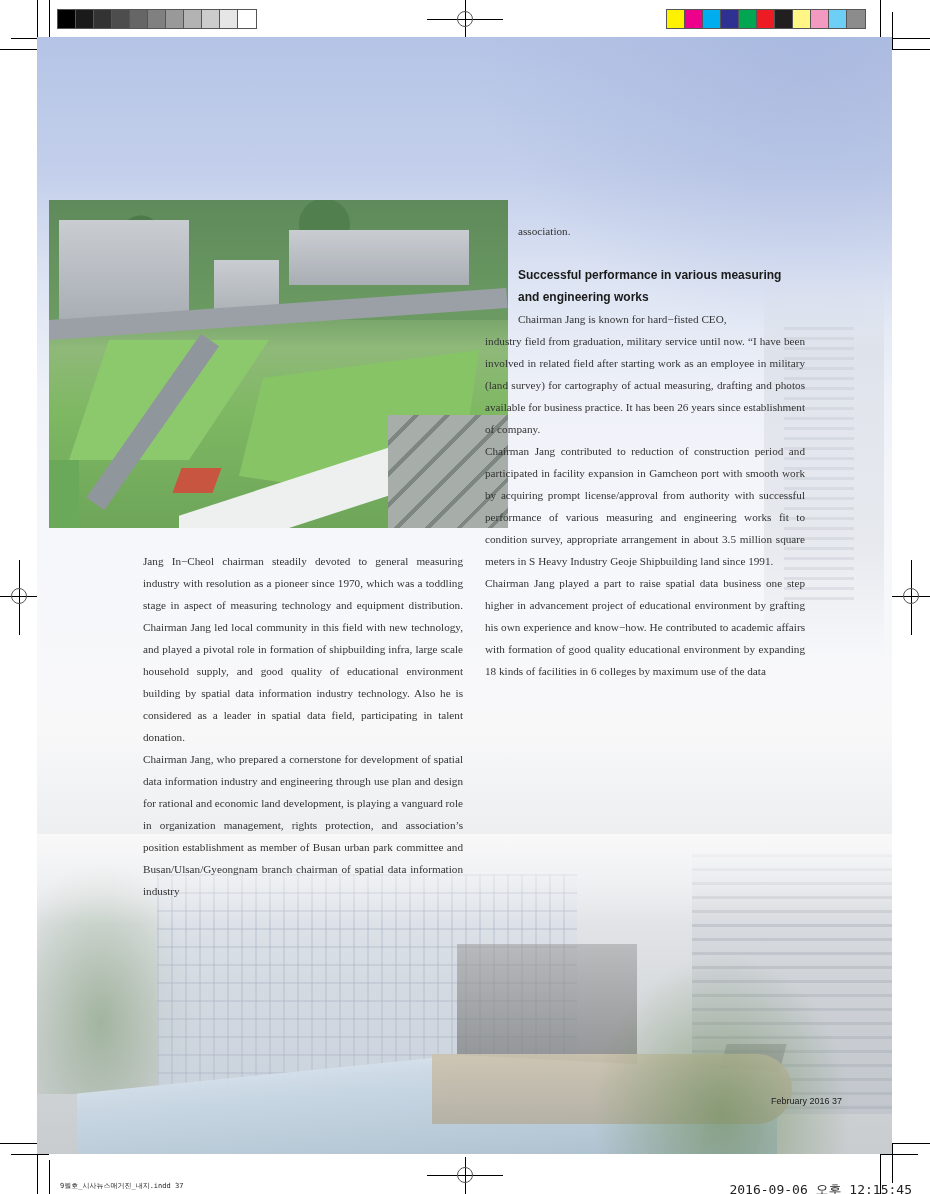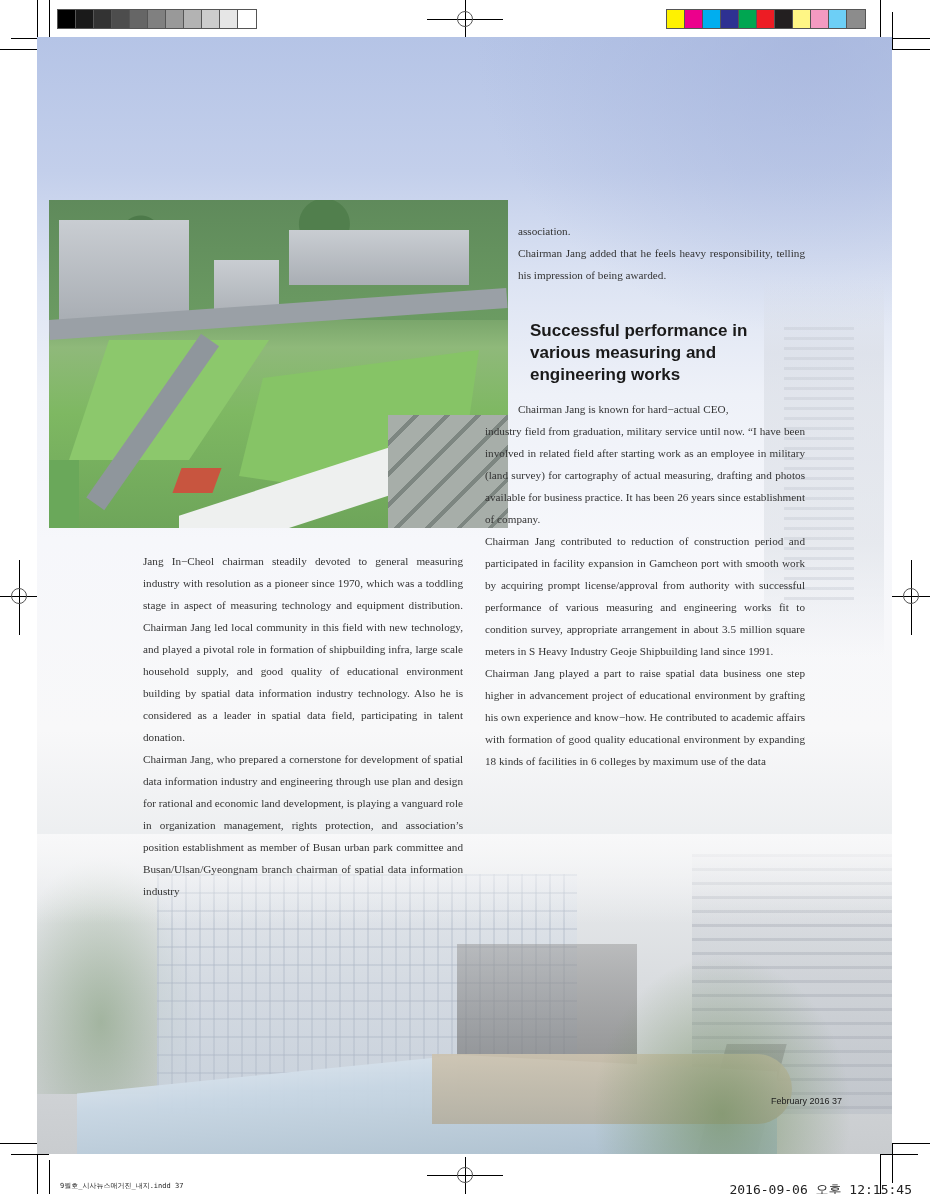--- a/index.html
+++ b/index.html
@@ -69,21 +69,21 @@
   .ph-wall { position:absolute; left:130px; top:280px; width:220px; height:48px; background:#eef0ef; border-radius:0 0 0 30px; transform: skewY(-18deg); }
   .ph-houses { position:absolute; right:0; top:215px; width:120px; height:113px;
     background: repeating-linear-gradient(135deg, #a7aea9 0 18px, #7d8681 18px 22px); }
   .ph-field { position:absolute; left:0; top:260px; width:30px; height:68px; background:#6aa85a; }
 
   
   .col { position:absolute; font-size:11.2px; line-height:22px; color:#333; }
   .col p { margin:0; text-align:justify; text-align-last:left;font-family:Liberation Serif, serif; }
   .col-left { left:143px; top:550px; width:320px; }
   .col-right { left:485px; top:220px; width:320px; }
-  .heading { font-family:"Liberation Sans", sans-serif; font-weight:bold; font-size:17px; line-height:22px; color:#1a1a1a; margin:12px; }
+  .heading { font-family:"Liberation Sans", sans-serif; font-weight:bold; font-size:12px; line-height:22px; color:#1a1a1a; margin:0; }
   .right-top { margin-left:33px; }
 
   .folio { position:absolute; right:88px; top:1096px; font-family:"Liberation Sans", sans-serif; font-size:9px; color:#222; }
   .slug-left { position:absolute; left:60px; top:1181px; font-family:"DejaVu Sans Mono", monospace; font-size:7px; color:#222; }
   .slug-right { position:absolute; right:18px; top:1181px; font-family:"DejaVu Sans Mono", monospace; font-size:13px; color:#222; }
 </style>
 </head>
 <body>
 
 <div class="mark-line" style="left:37px;top:0;width:1px;height:38px;"></div>
@@ -176,24 +176,23 @@
   <div class="ph-road2"></div>
   <div class="ph-wall"></div>
   <div class="ph-roof"></div>
   <div class="ph-houses"></div>
   <div class="ph-field"></div>
 </div>
 
 <div class="col col-right">
   <div class="right-top">
     <p>association.</p>
-    <p>Chairman Jang added that he feels heavy responsibility, telling his impression of being awarded.</p>
     <div style="height:22px"></div>
     <h3 class="heading">Successful performance in various measuring and engineering works</h3>
-    <p>Chairman Jang is known for hard−actual CEO,</p>
+    <p>Chairman Jang is known for hard−fisted CEO,</p>
   </div>
   <p>industry field from graduation, military service until now. “I have been involved in related field after starting work as an employee in military (land survey) for cartography of actual measuring, drafting and photos available for business practice. It has been 26 years since establishment of company.</p>
   <p>Chairman Jang contributed to reduction of construction period and participated in facility expansion in Gamcheon port with smooth work by acquiring prompt license/approval from authority with successful performance of various measuring and engineering works fit to condition survey, appropriate arrangement in about 3.5 million square meters in S Heavy Industry Geoje Shipbuilding land since 1991.</p>
   <p>Chairman Jang played a part to raise spatial data business one step higher in advancement project of educational environment by grafting his own experience and know−how. He contributed to academic affairs with formation of good quality educational environment by expanding 18 kinds of facilities in 6 colleges by maximum use of the data</p>
 </div>
 
 <div class="col col-left">
   <p>Jang In−Cheol chairman steadily devoted to general measuring industry with resolution as a pioneer since 1970, which was a toddling stage in aspect of measuring technology and equipment distribution. Chairman Jang led local community in this field with new technology, and played a pivotal role in formation of shipbuilding infra, large scale household supply, and good quality of educational environment building by spatial data information industry technology. Also he is considered as a leader in spatial data field, participating in talent donation.</p>
   <p>Chairman Jang, who prepared a cornerstone for development of spatial data information industry and engineering through use plan and design for rational and economic land development, is playing a vanguard role in organization management, rights protection, and association’s position establishment as member of Busan urban park committee and Busan/Ulsan/Gyeongnam branch chairman of spatial data information industry</p>
 </div>

